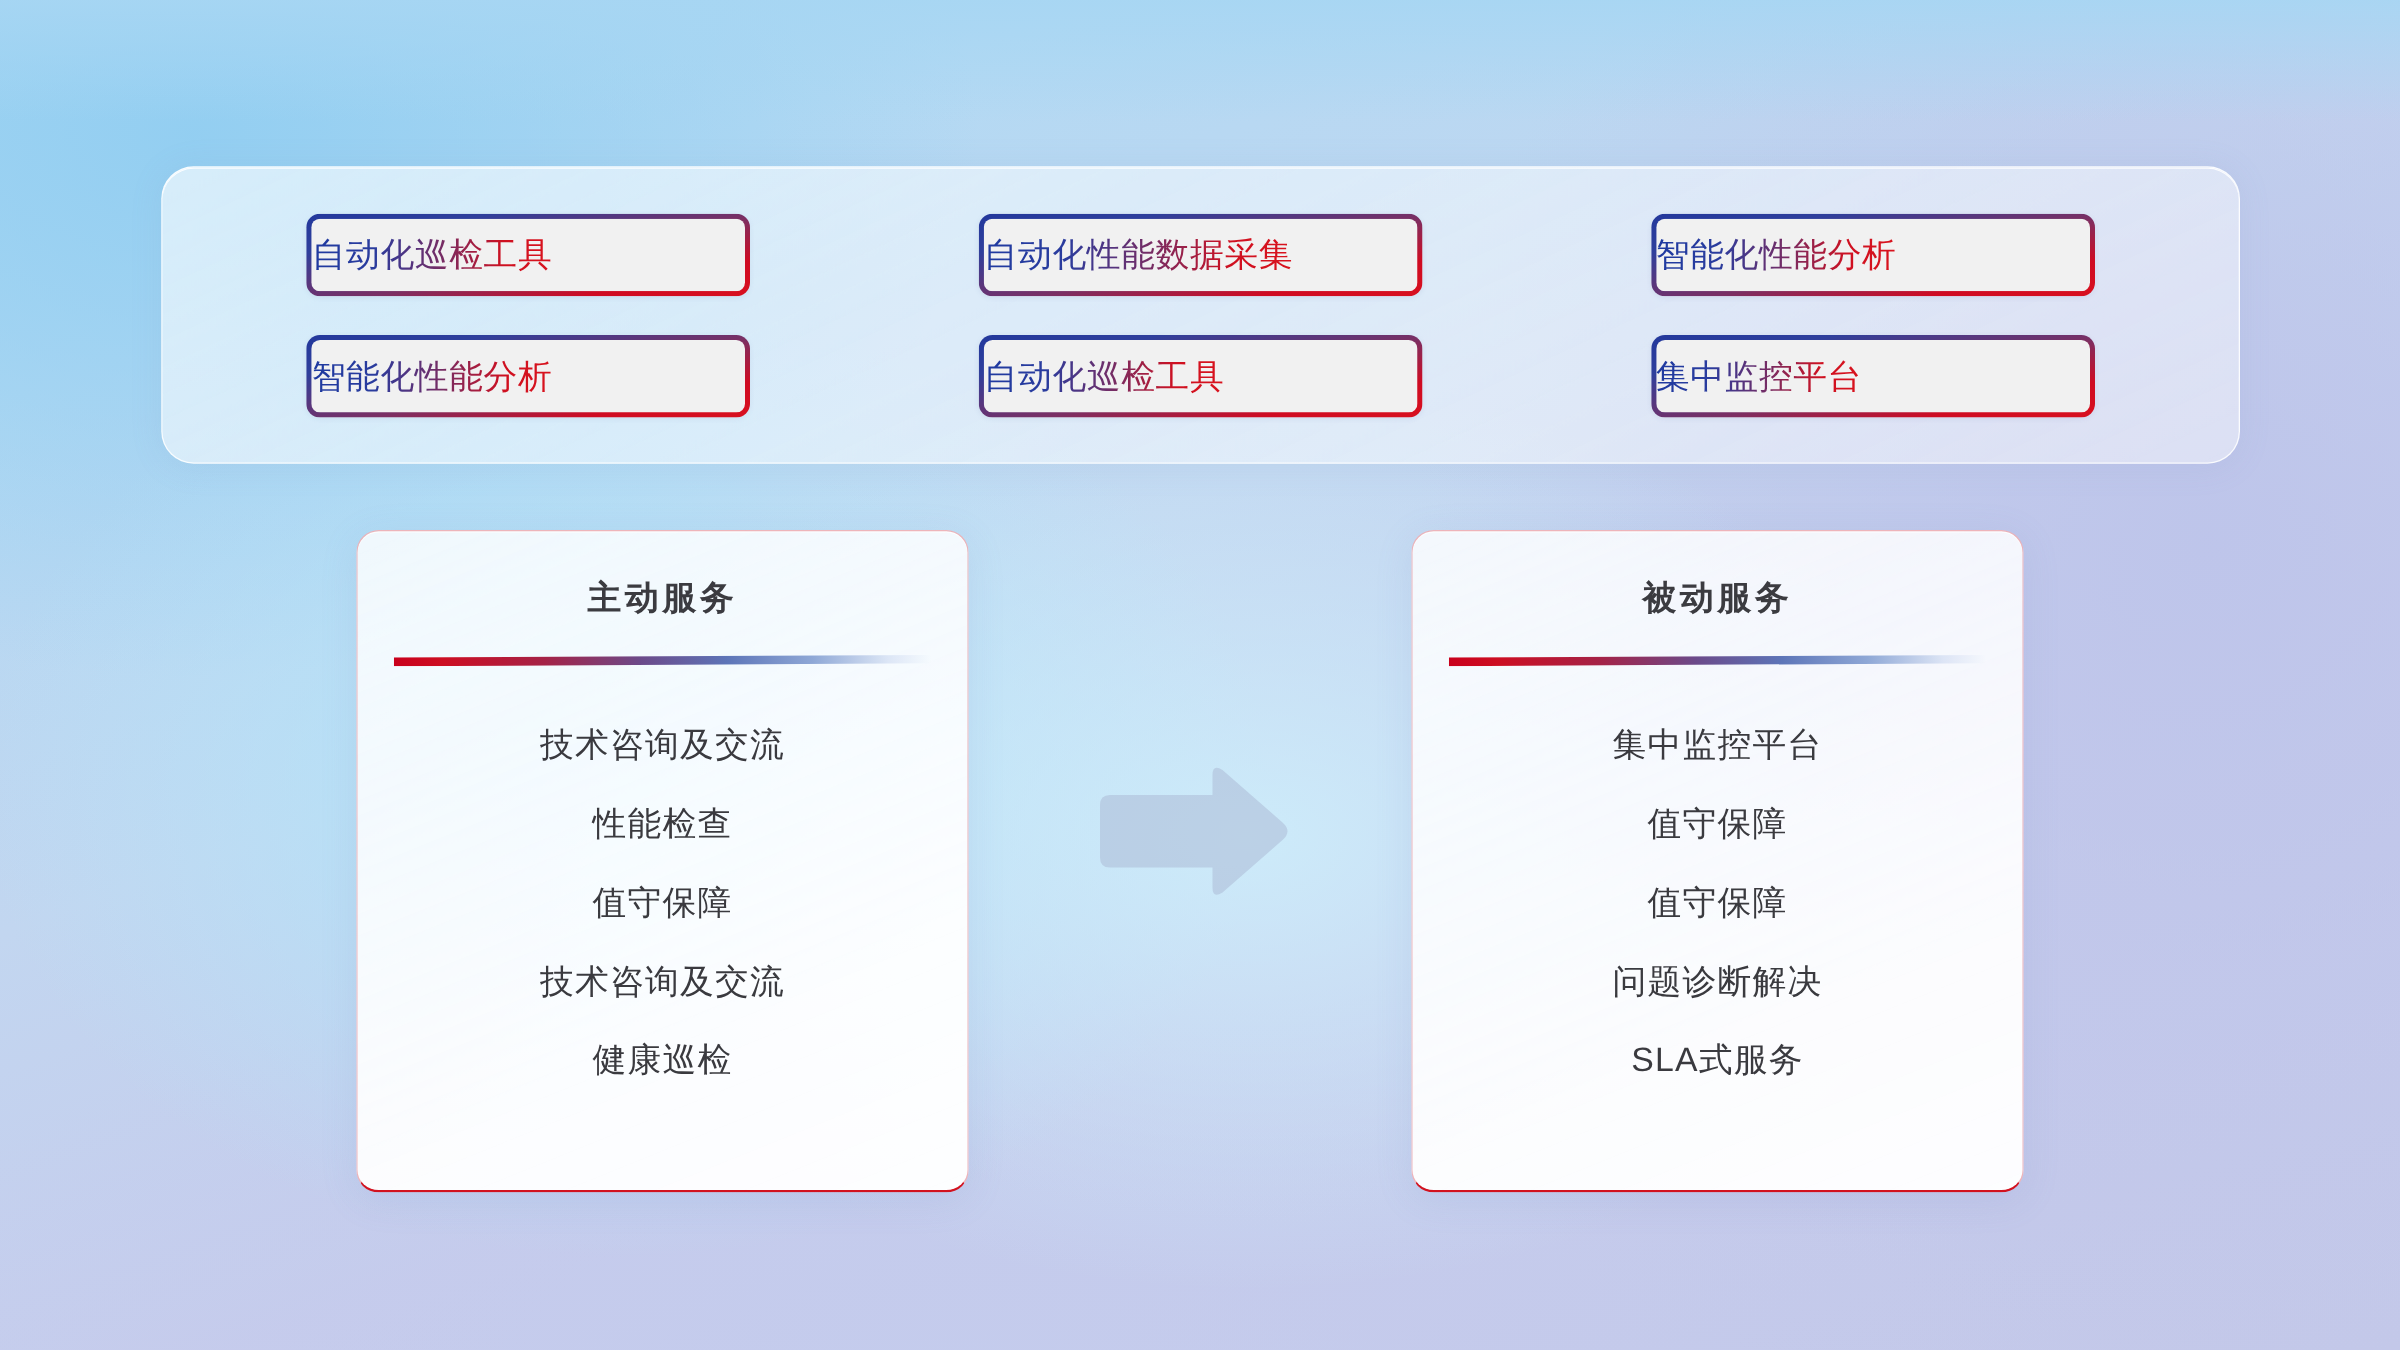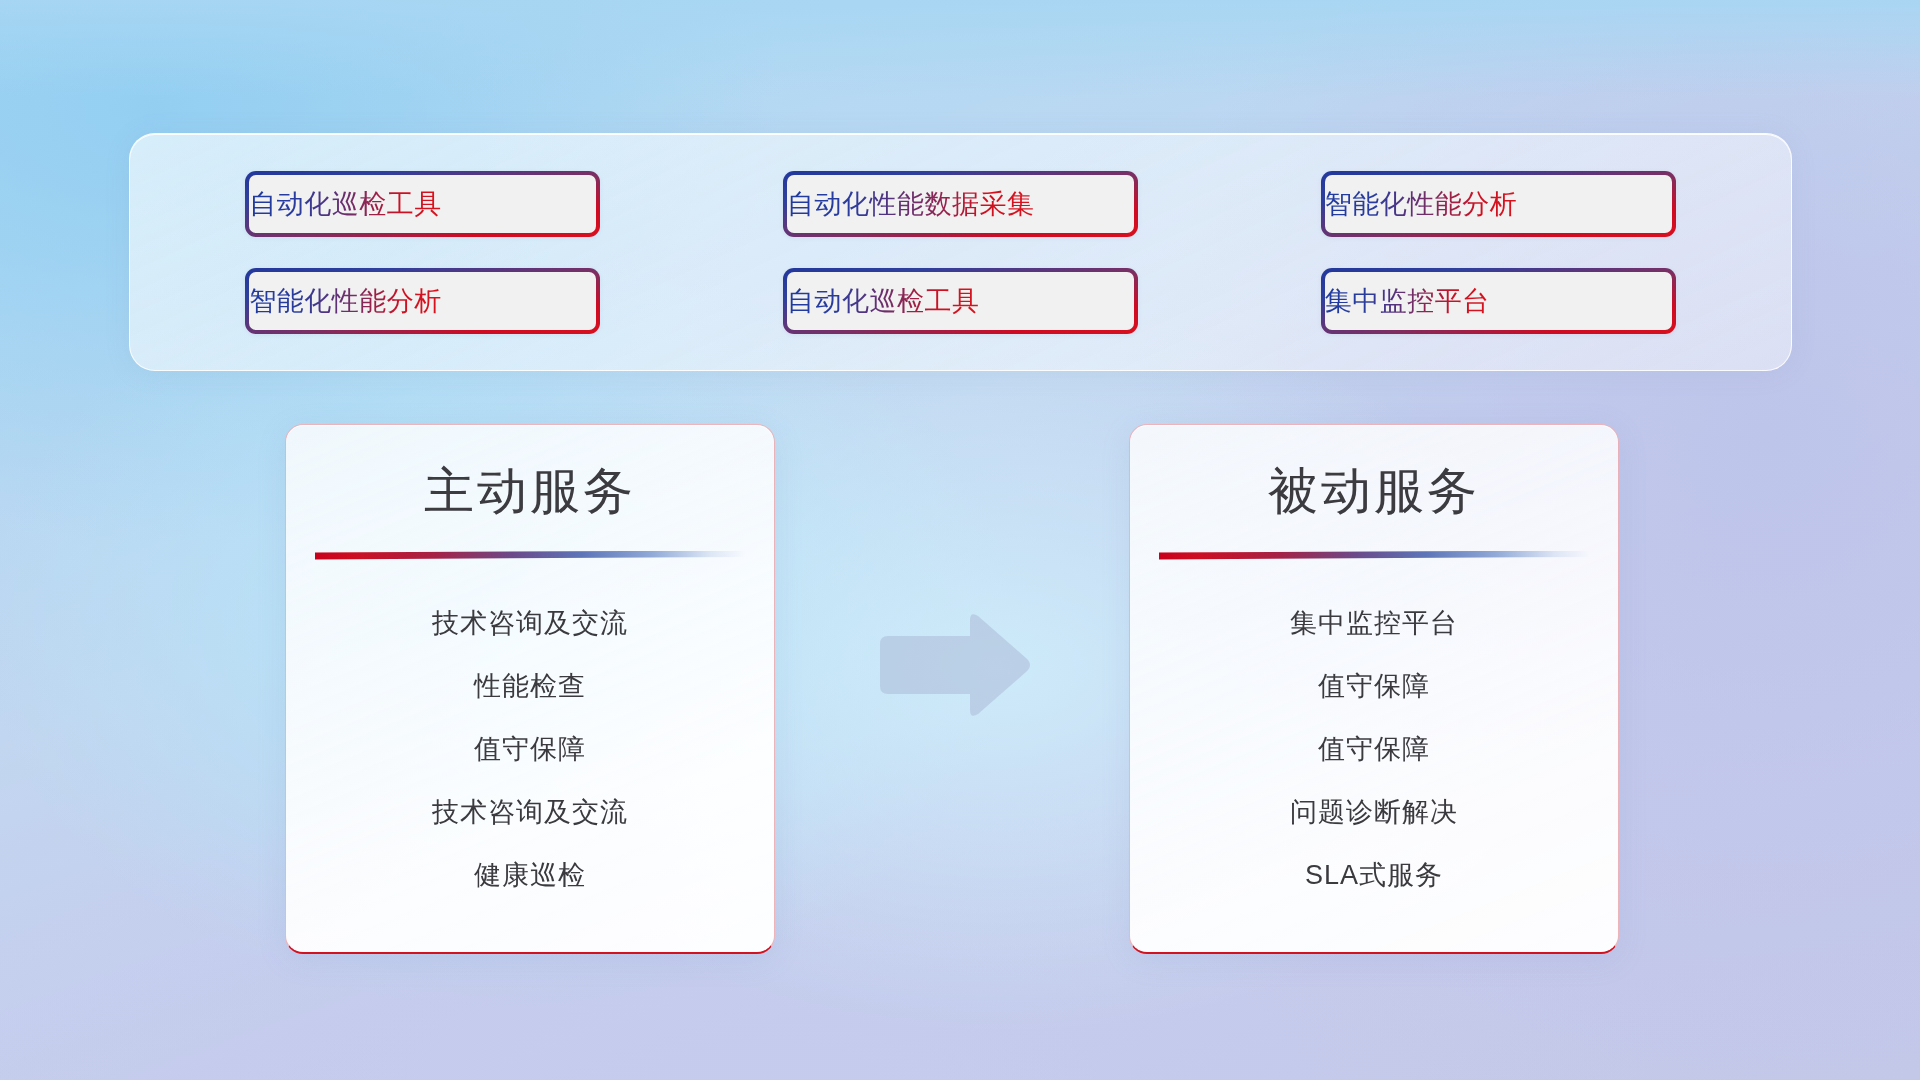--- a/index.html
+++ b/index.html
@@ -90,22 +90,22 @@
     border:1px solid rgba(226,120,130,.55);
     border-bottom:2.5px solid #d2121f;
     box-shadow:0 6px 30px rgba(120,145,195,.14), inset 0 1px 0 rgba(255,255,255,.85);
     padding:34px 30px 0 30px;
     display:flex; flex-direction:column; align-items:center;
   }
   .card-left{ left:285px; top:424px; }
   .card-right{ left:1129px; top:424px; }
 
   .card-title{
-    font-size:50px;
-    font-weight:400;
+    font-size:27px;
+    font-weight:700;
     color:#3b3b40;
     letter-spacing:3px;
     line-height:1.15;
     margin-top:4px;
   }
   .card-rule{
     width:430px; height:9px;
     margin-top:30px;
     background:linear-gradient(90deg,#c9001c 0%, #cd0e22 9%, #a52246 28%, #6b4a8a 46%, #5d75b8 62%, #8fa8d6 78%, rgba(190,206,236,.45) 92%, rgba(200,215,240,0) 100%);
     clip-path:polygon(0 22%, 100% 0, 100% 72%, 0 100%);

